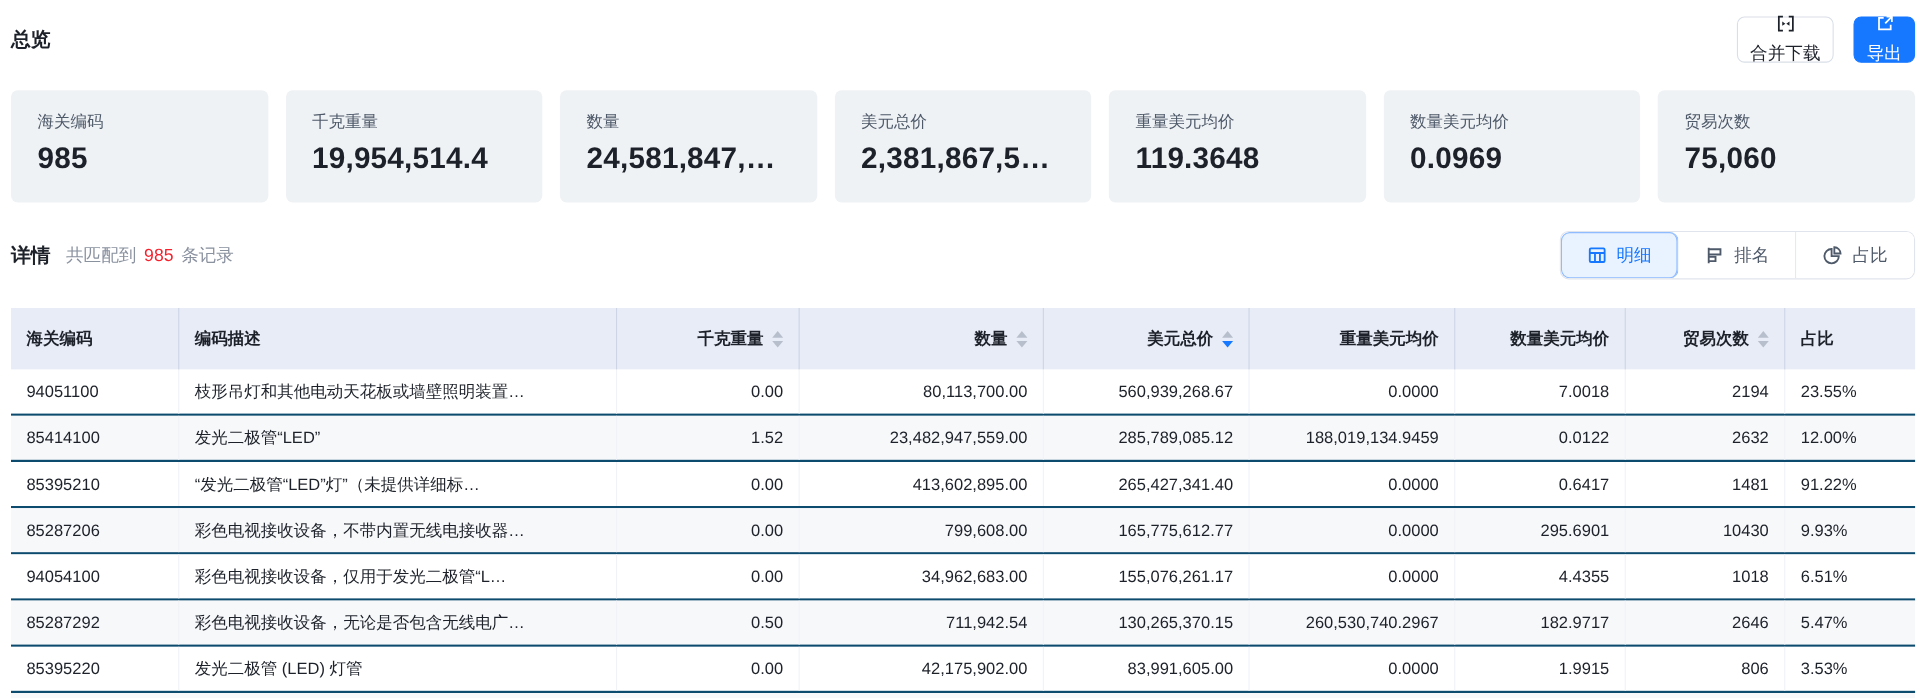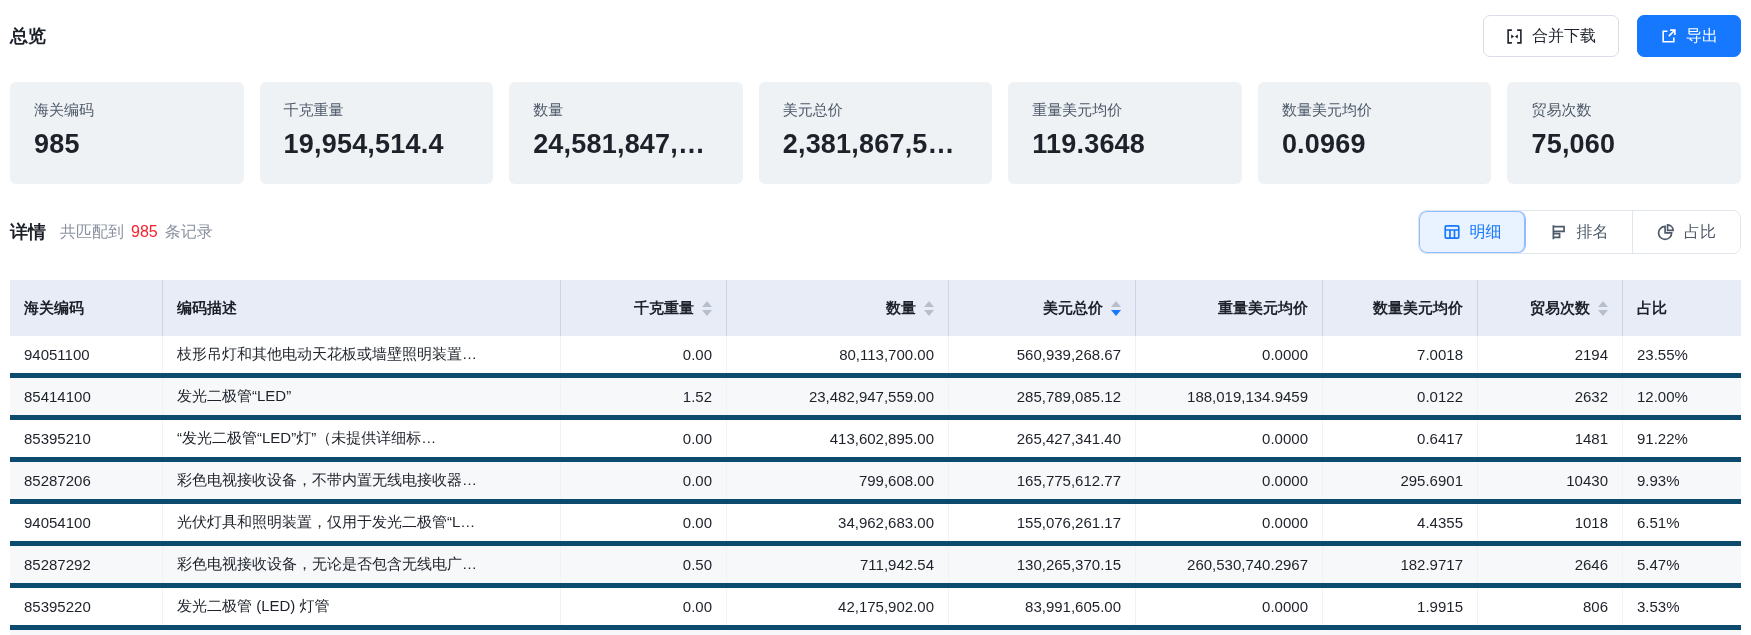--- a/index.html
+++ b/index.html
@@ -4,23 +4,23 @@
 <style>
   * { margin:0; padding:0; box-sizing:border-box; }
   html,body { background:#fff; }
   body { font-family:"Liberation Sans","DejaVu Sans",sans-serif; color:#1d2129; }
   .page { position:relative; width:1751px; height:635px; overflow:hidden; background:#fff; }
 
   
   .topbar { display:flex; justify-content:space-between; align-items:center; padding:14px 10px 0 10px; height:58px; }
   .page-title { font-size:18px; font-weight:700; color:#1d2129; }
   .actions { display:flex; gap:18px; }
-  .btn { display:flex; align-items:center; justify-content:center; gap:9px; height:42px; padding:0 22px;
+  .btn { display:flex; align-items:center; justify-content:center; gap:9px; height:42px; padding:0 11px;
          background:#fff; border:1px solid #d9dee8; border-radius:7px; font-size:16px; color:#1d2129;
-         font-family:inherit; cursor:pointer; }
+         font-family:inherit; cursor:pointer;flex-direction:column; }
   .btn .icon { display:flex; align-items:center; }
   .btn.primary { background:var(--primary,#1677ff); border-color:var(--primary,#1677ff); color:#fff; }
 
   
   .cards { display:flex; gap:16px; margin:24px 10px 0 10px; }
   .card { flex:1 1 0; height:102px; background:#eff2f5; border-radius:6px; padding:19px 24px; overflow:hidden; }
   .card-label { font-size:15px; color:#4e5969; }
   .card-value { font-size:27px; font-weight:700; color:#1d2129; margin-top:9px; white-space:nowrap; letter-spacing:.2px; }
 
   
@@ -44,21 +44,21 @@
   .thead { background:#e8ecf7; height:56px; }
   .th { display:flex; align-items:center; font-size:15px; font-weight:700; color:#1d2129;
         padding:0 14px; border-right:1px solid #ccd4e6; overflow:hidden; white-space:nowrap; }
   .th:last-child { border-right:none; }
   .th.right { justify-content:flex-end; }
   .sorter { display:inline-flex; flex-direction:column; gap:3px; margin-left:8px; }
   .caret-up { width:0; height:0; border-left:5px solid transparent; border-right:5px solid transparent; border-bottom:6px solid #b8bfcc; }
   .caret-down { width:0; height:0; border-left:5px solid transparent; border-right:5px solid transparent; border-top:6px solid #b8bfcc; }
   .caret-down.active { border-top-color:var(--primary,#1677ff); }
 
-  .tr { height:42px; background:#fff; border-bottom:5px solid #0c4a6e; }
+  .tr { height:42px; background:#fff; border-bottom:2px solid #0c4a6e; }
   .tr.zebra { background:#f7f8fa; }
   .td { display:flex; align-items:center; font-size:15px; color:#1d2129; padding:0 14px;
         border-right:1px solid #f0f2f7; overflow:hidden; white-space:nowrap; }
   .td:last-child { border-right:none; }
   .td.right { justify-content:flex-end; }
   .row-sliver { height:5px; background:#f7f8fa; }
 </style>
 </head>
 <body>
 
@@ -247,21 +247,21 @@
           <div class="td right">0.00</div>
           <div class="td right">799,608.00</div>
           <div class="td right">165,775,612.77</div>
           <div class="td right">0.0000</div>
           <div class="td right">295.6901</div>
           <div class="td right">10430</div>
           <div class="td">9.93%</div>
         </div>
         <div class="tr grid-row">
           <div class="td">94054100</div>
-          <div class="td">光伏灯具和照明装置，仅用于发光二极管“L…</div>
+          <div class="td">彩色电视接收设备，仅用于发光二极管“L…</div>
           <div class="td right">0.00</div>
           <div class="td right">34,962,683.00</div>
           <div class="td right">155,076,261.17</div>
           <div class="td right">0.0000</div>
           <div class="td right">4.4355</div>
           <div class="td right">1018</div>
           <div class="td">6.51%</div>
         </div>
         <div class="tr grid-row zebra">
           <div class="td">85287292</div>

